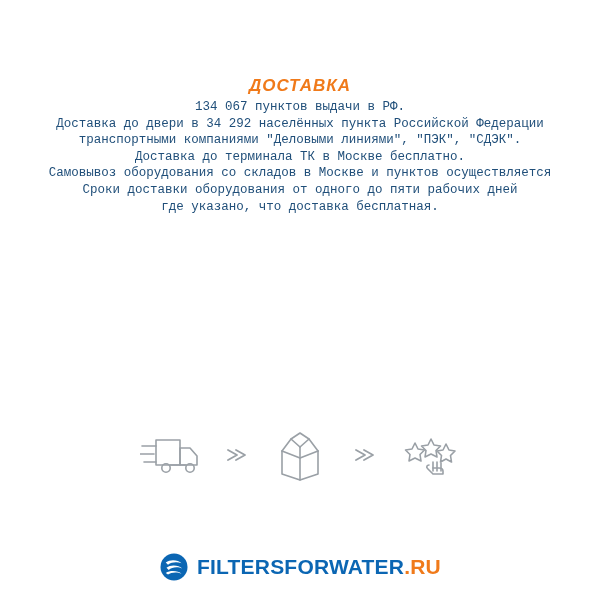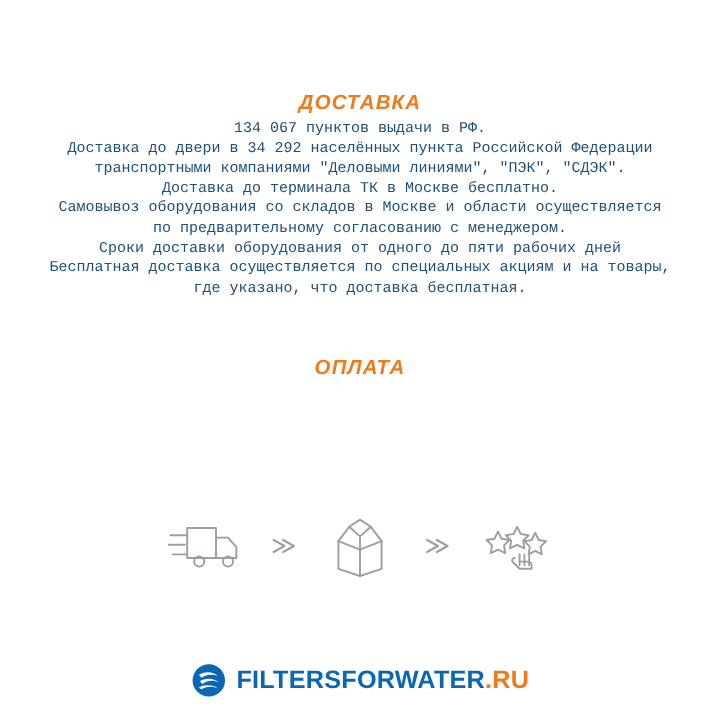--- a/index.html
+++ b/index.html
@@ -142,28 +142,25 @@
 
 <div class="page">
 
   <div class="section-title" id="delivery-title">ДОСТАВКА</div>
 
   <div class="body-text" id="delivery-text">
     <span class="line">134 067 пунктов выдачи в РФ.</span>
     <span class="line">Доставка до двери в 34 292 населённых пункта Российской Федерации</span>
     <span class="line">транспортными компаниями "Деловыми линиями", "ПЭК", "СДЭК".</span>
     <span class="line">Доставка до терминала ТК в Москве бесплатно.</span>
-    <span class="line">Самовывоз оборудования со складов в Москве и области осуществляется</span>
-    <span class="line">по предварительному согласованию с менеджером.</span>
+    <span class="line">Самовывоз оборудования со складов в Москве и пунктов осуществляется</span>
     <span class="line">Сроки доставки оборудования от одного до пяти рабочих дней</span>
-    <span class="line">Бесплатная доставка осуществляется по специальных акциям и на товары,</span>
     <span class="line">где указано, что доставка бесплатная.</span>
   </div>
 
-  <div class="section-title" id="payment-title">ОПЛАТА</div>
 
 
   <div class="icons-row">
 
     <div class="icon-box">
       <svg width="64" height="44" viewBox="0 0 64 44" class="icon-svg" aria-hidden="true">
         <line x1="2" y1="13" x2="16" y2="13"></line>
         <line x1="0" y1="21" x2="14" y2="21"></line>
         <line x1="4" y1="29" x2="16" y2="29"></line>
         <path d="M16 7 H40 V32 H16 Z"></path>

